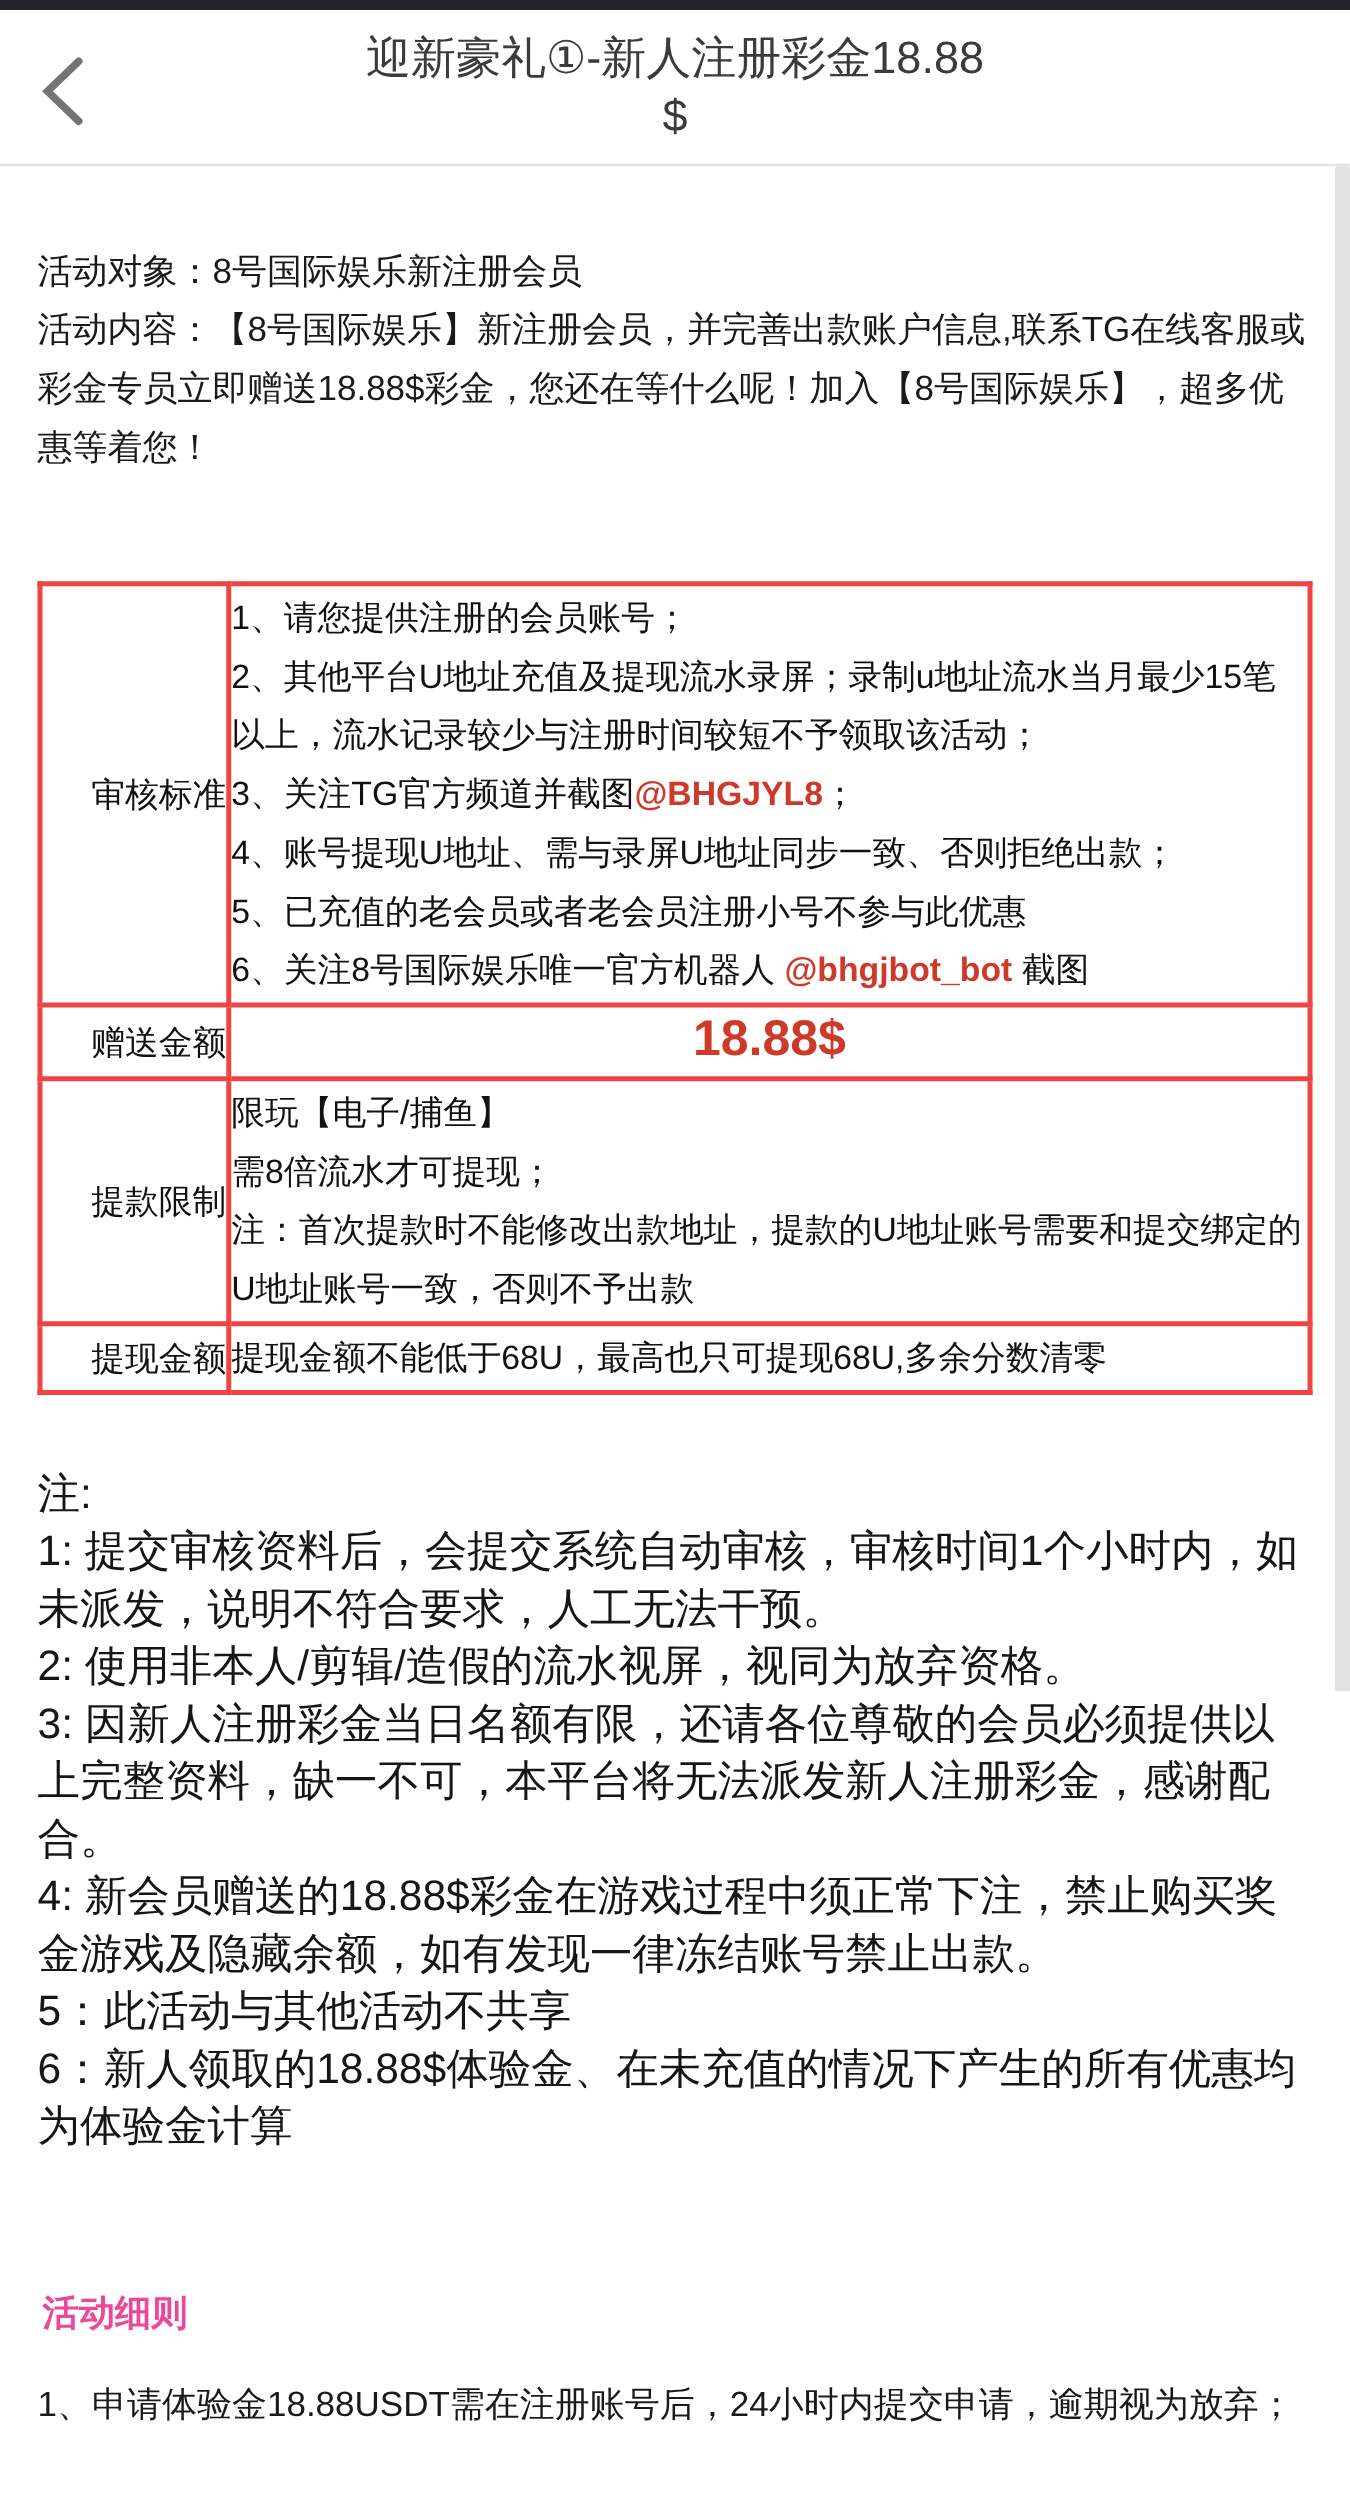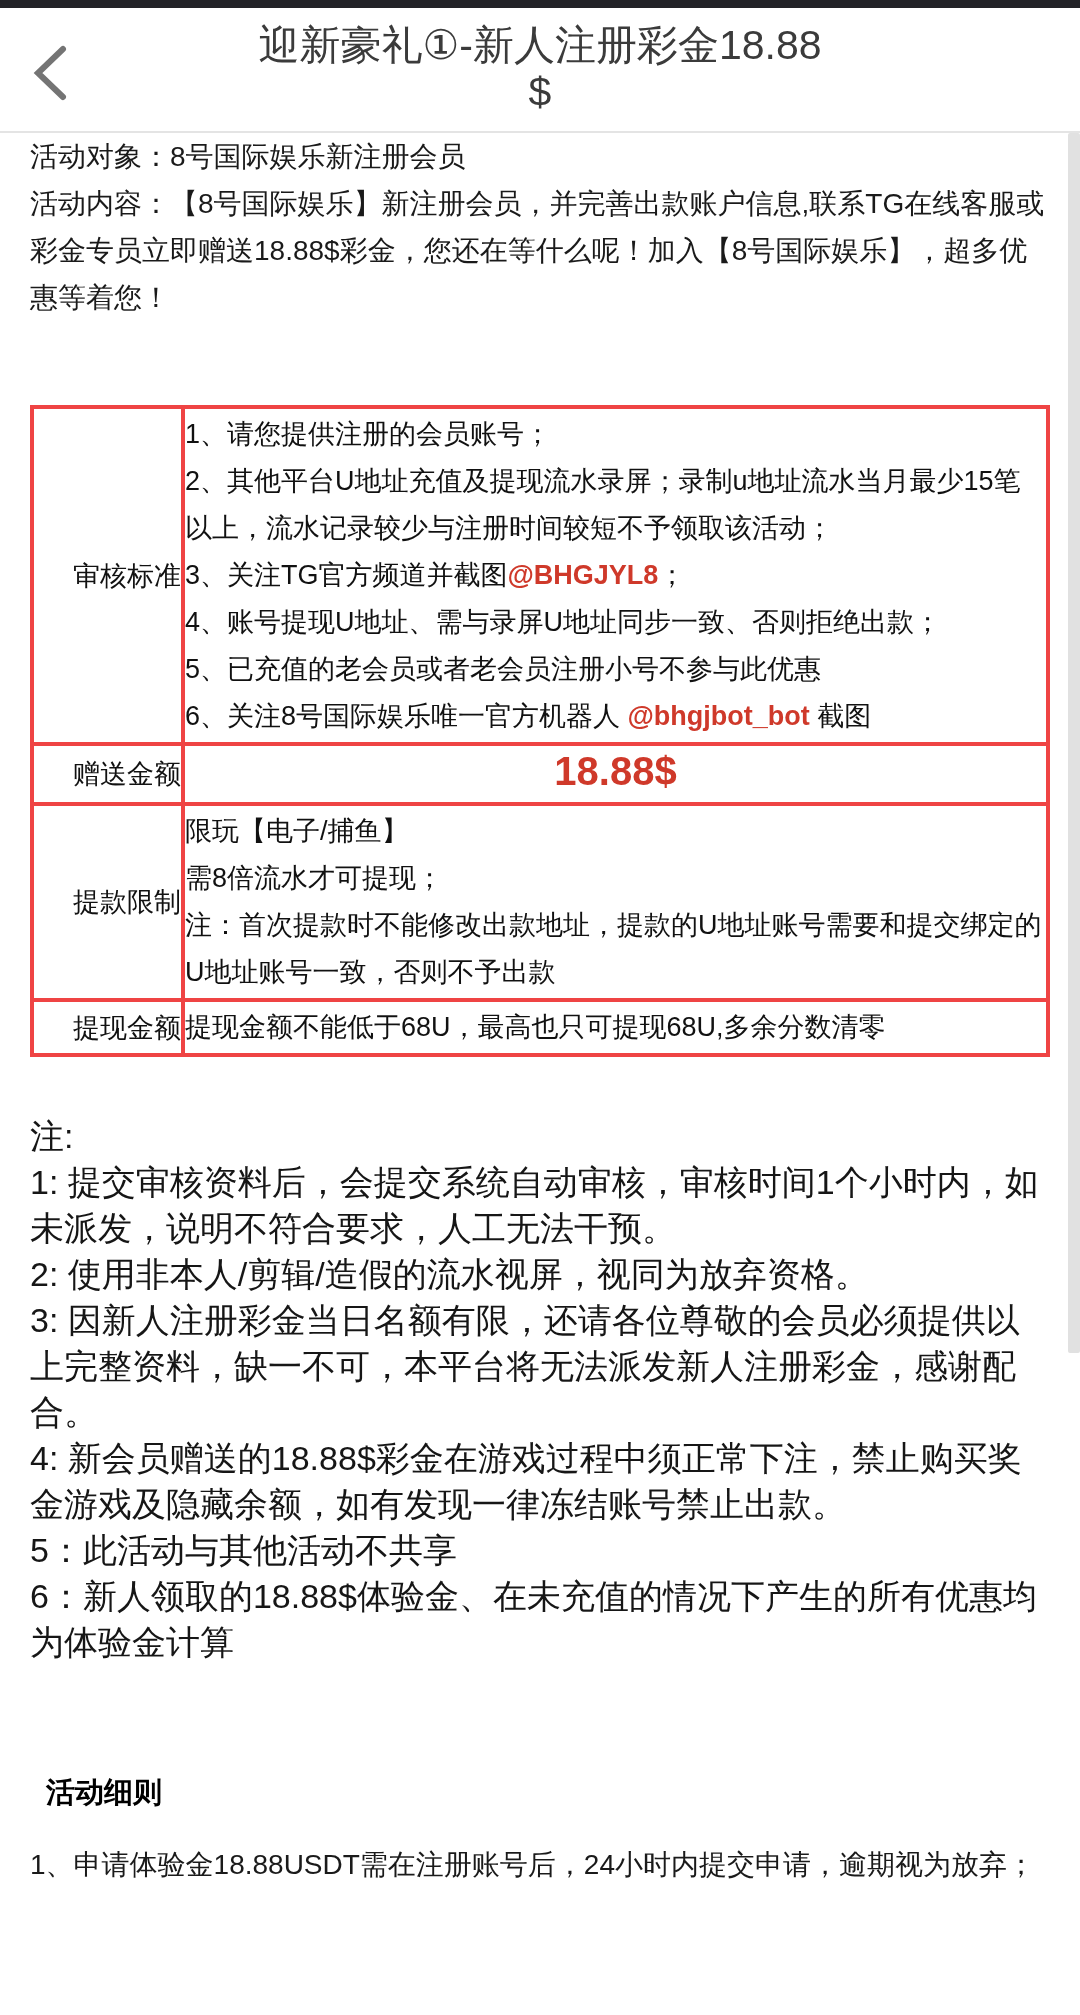--- a/index.html
+++ b/index.html
@@ -15,29 +15,29 @@
   
   header{
     position:relative;background:#ffffff;
     padding:14px 120px 12px;box-sizing:border-box;
     border-bottom:2px solid #e4e4e4;min-height:125px;
   }
   .back-btn{
     position:absolute;left:22px;top:36px;width:56px;height:60px;
     background:none;border:none;padding:0;cursor:pointer;
   }
-  .title{ text-align:center;color:#3b3b3b;font-size:41px;line-height:47px;font-weight:400;}
+  .title{ text-align:center;color:#3b3b3b;font-size:36px;line-height:47px;font-weight:400;}
   
   .scrollbar{
     position:absolute;top:133px;right:0;width:12px;height:1220px;
     background:#e1e1e1;border-radius:2px;
   }
   
   main{padding:0 30px;}
-  .intro{}
+  .intro{margin-top:60px;}
   .intro p{margin:0;font-size:28px;line-height:47px;color:#1a1a1a;}
   
   table.promo{
     margin-top:84px;width:100%;border-collapse:collapse;
     border:4px solid #000;
   }
   table.promo td{
     border:4px solid #ef4444;vertical-align:middle;
     font-size:27px;color:#111;padding:2px 0;
   }
@@ -45,21 +45,21 @@
   td.cnt{padding-left:25px;padding-right:20px;line-height:47px;}
   td.cnt p{margin:0;}
   td.center{text-align:center;padding-left:0;padding-right:0;}
   .red{color:#cf392a;font-weight:700;text-align:right;}
   .amount-val{font-size:40px;}
   
   .notes{margin-top:56px;}
   .notes p{margin:0;font-size:34px;line-height:46px;color:#161616;}
   
   .details{margin-top:104px;}
-  .details h3{margin:16px;font-size:29px;line-height:47px;font-weight:700;color:#000000;}
+  .details h3{margin:4px;font-size:29px;line-height:47px;font-weight:700;color:#ec4899;}
   .details-items{margin-top:24px;}
   .details-items p{margin:0;font-size:28px;line-height:49px;color:#1a1a1a;}
 </style>
 </head>
 <body>
 
 <div class="topbar"></div>
 
 <header>
   <button class="back-btn">

